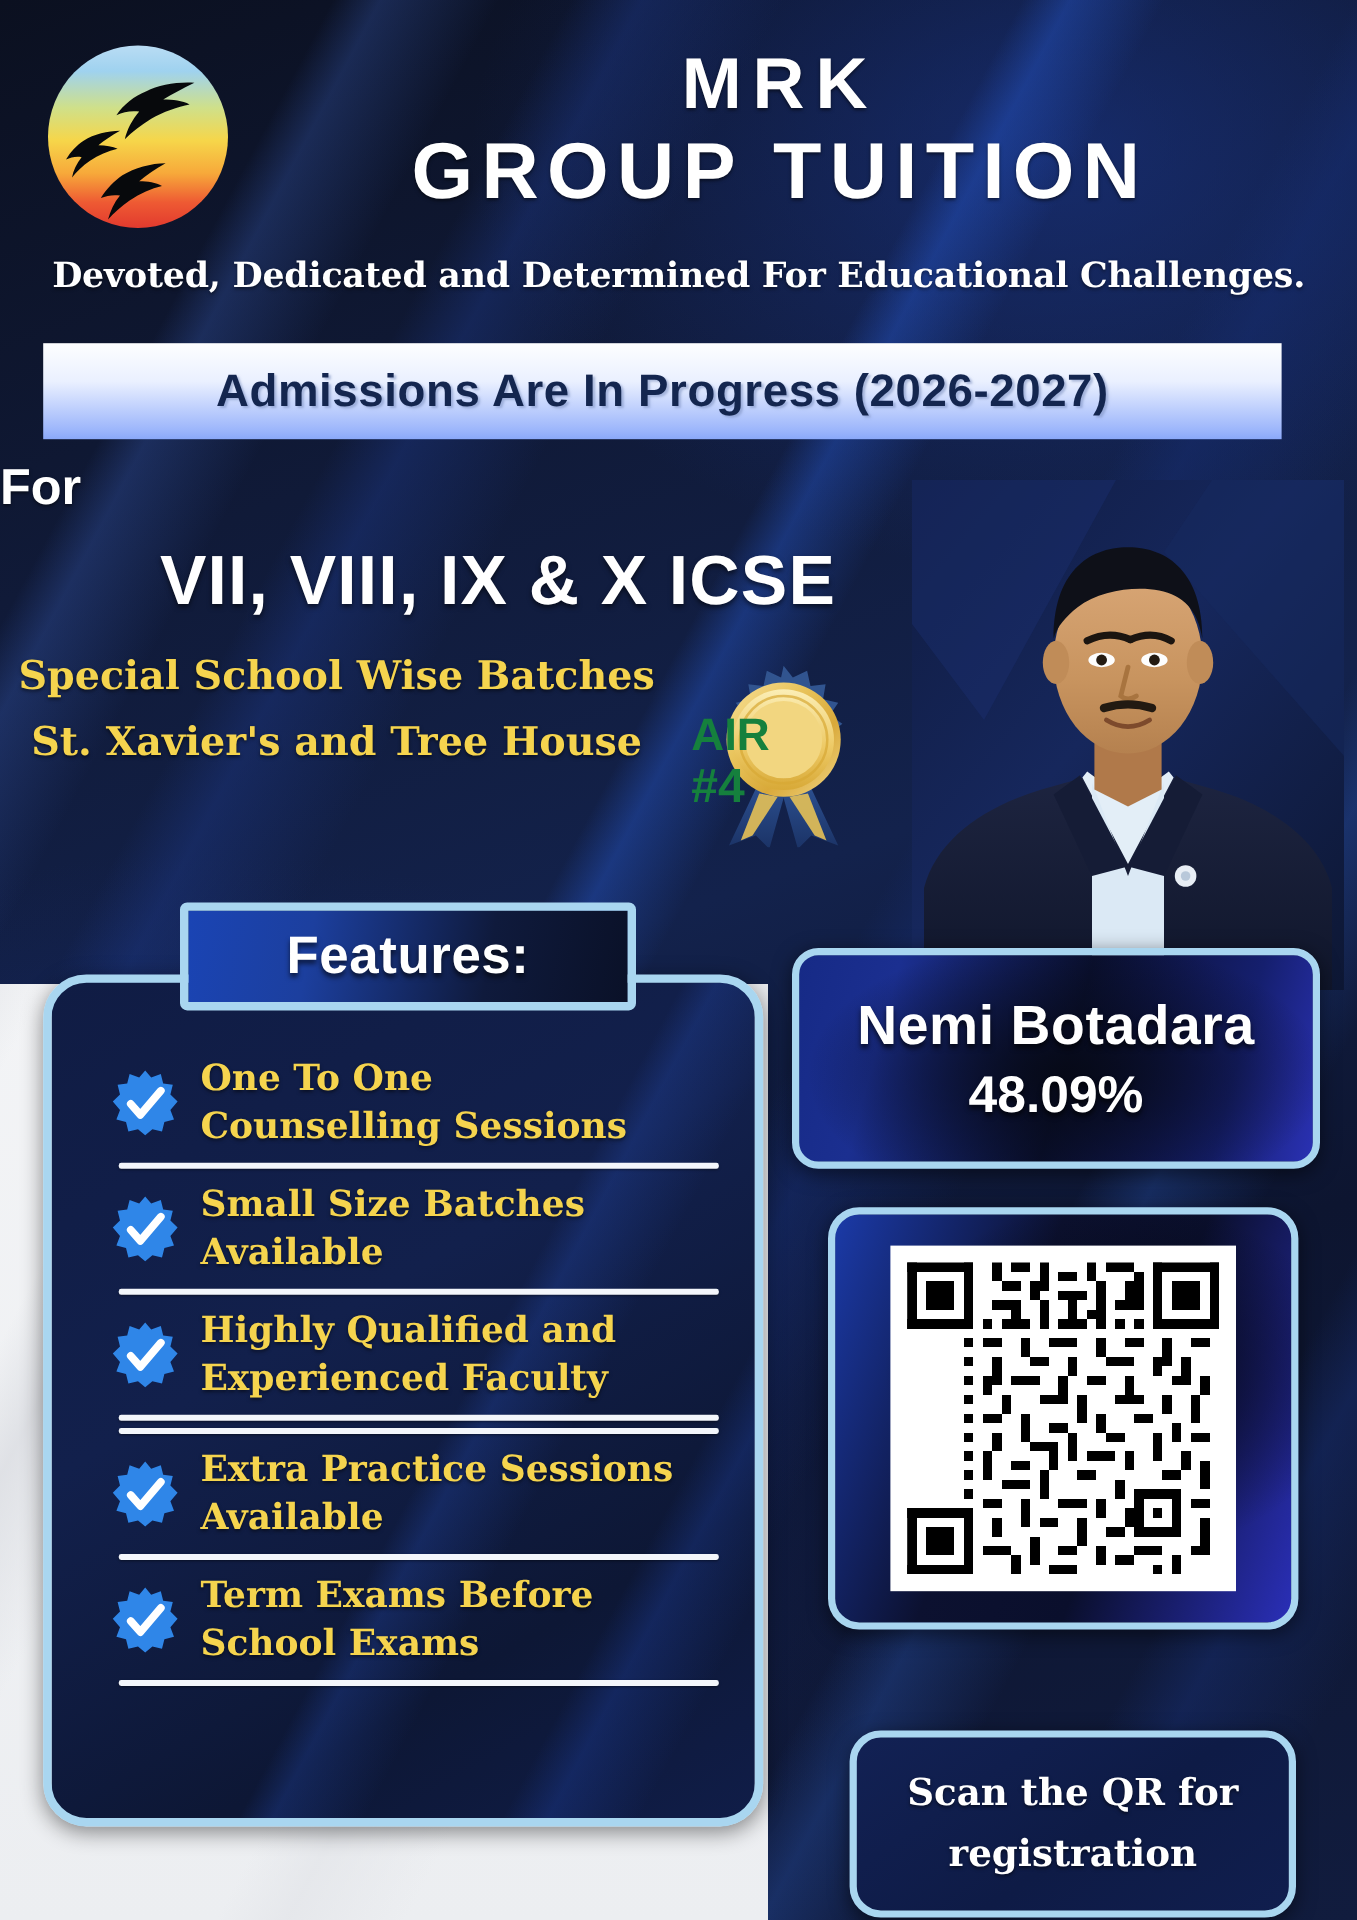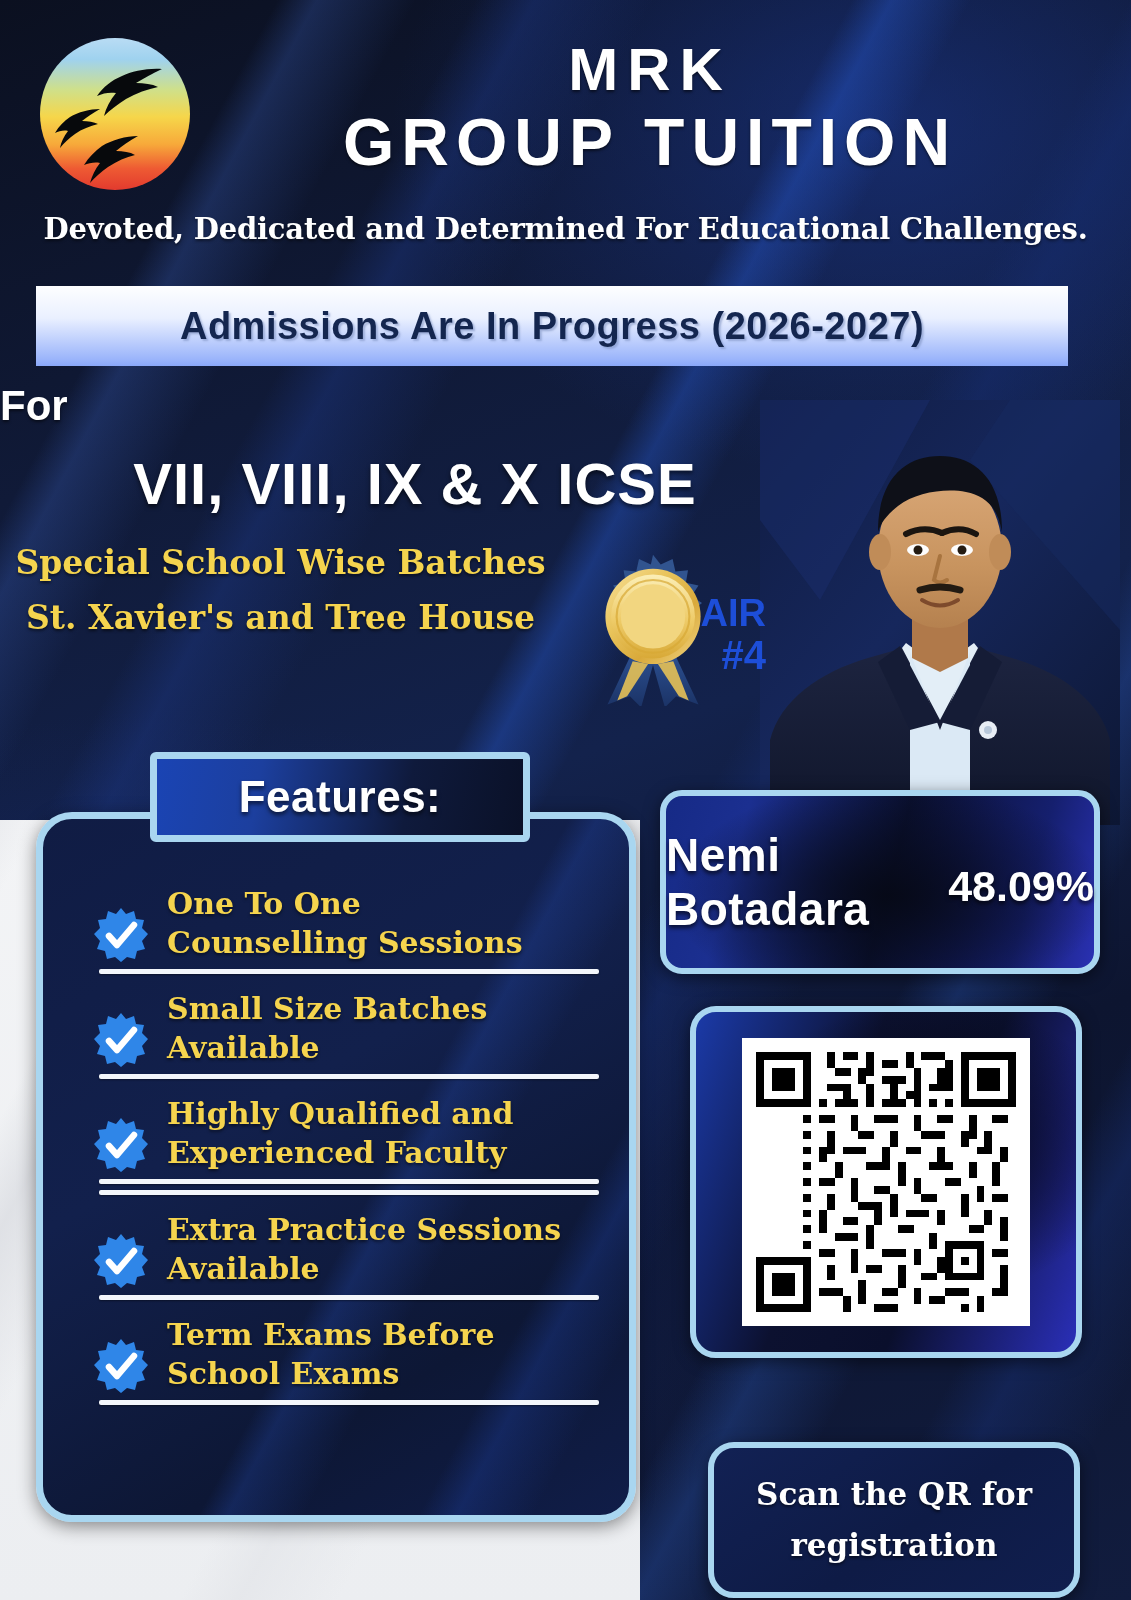--- a/index.html
+++ b/index.html
@@ -123,22 +123,22 @@
 
   
   .air-badge{
     position:absolute; left:576px; top:552px; width:190px; height:220px;
   }
   .rosette{
     position:absolute; left:18px; top:8px; width:154px; height:154px;
   }
   .air-text{
     position:absolute; left:0; top:42px; width:190px;
-    text-align:right;
-    color:#1d4ed8;
+    text-align:left;
+    color:#15803d;
     font-family:"Liberation Sans", sans-serif;
     font-weight:bold; font-size:38px; line-height:1.05;
     z-index:4;
   }
   .air-text .num{ font-size:40px; display:block; }
 
   
   .student-photo{
     position:absolute; left:760px; top:400px; width:360px; height:425px;
     overflow:hidden;
@@ -165,21 +165,21 @@
   }
   .features-tab-text{
     color:#ffffff;
     font-family:"Liberation Sans", sans-serif;
     font-size:44px; font-weight:bold; letter-spacing:.5px;
     text-shadow:0 3px 4px rgba(0,0,0,.6);
   }
 
   .feature-list{ position:absolute; left:0; top:56px; width:586px; }
   .feature-row{
-    display:flex; align-items:flex-end;
+    display:flex; align-items:center;
     padding:0 26px 0 50px;
     min-height:88px;
   }
   .check-badge{
     flex:0 0 auto; width:56px; height:56px; position:relative; margin-right:18px;
   }
   .feature-text{
     color:#f5d44e;
     font-family:"DejaVu Serif", serif;
     font-size:30px; font-weight:bold; line-height:1.32;
@@ -192,21 +192,21 @@
   }
 
   
   .topper-card{
     position:absolute; left:660px; top:790px; width:440px; height:184px;
     border:6px solid #a9d6f0;
     border-radius:22px;
     background:
       radial-gradient(ellipse 300px 160px at 52% 58%, rgba(6,9,22,.95) 0%, rgba(6,9,22,0) 72%),
       linear-gradient(105deg,#162a86 0%, #1b2f90 18%, #0a1030 52%, #151f6e 82%, #2a31b4 100%);
-    display:flex; flex-direction:row; align-items:center; justify-content:center;
+    display:flex; flex-direction:column; align-items:center; justify-content:center;
     box-shadow:0 4px 16px rgba(0,0,0,.5);
   }
   .topper-name{
     color:#ffffff;
     font-family:"Liberation Sans", sans-serif;
     font-size:46px; font-weight:bold; letter-spacing:.5px;
     text-shadow:0 3px 4px rgba(0,0,0,.65);
   }
   .topper-score{
     color:#ffffff;

